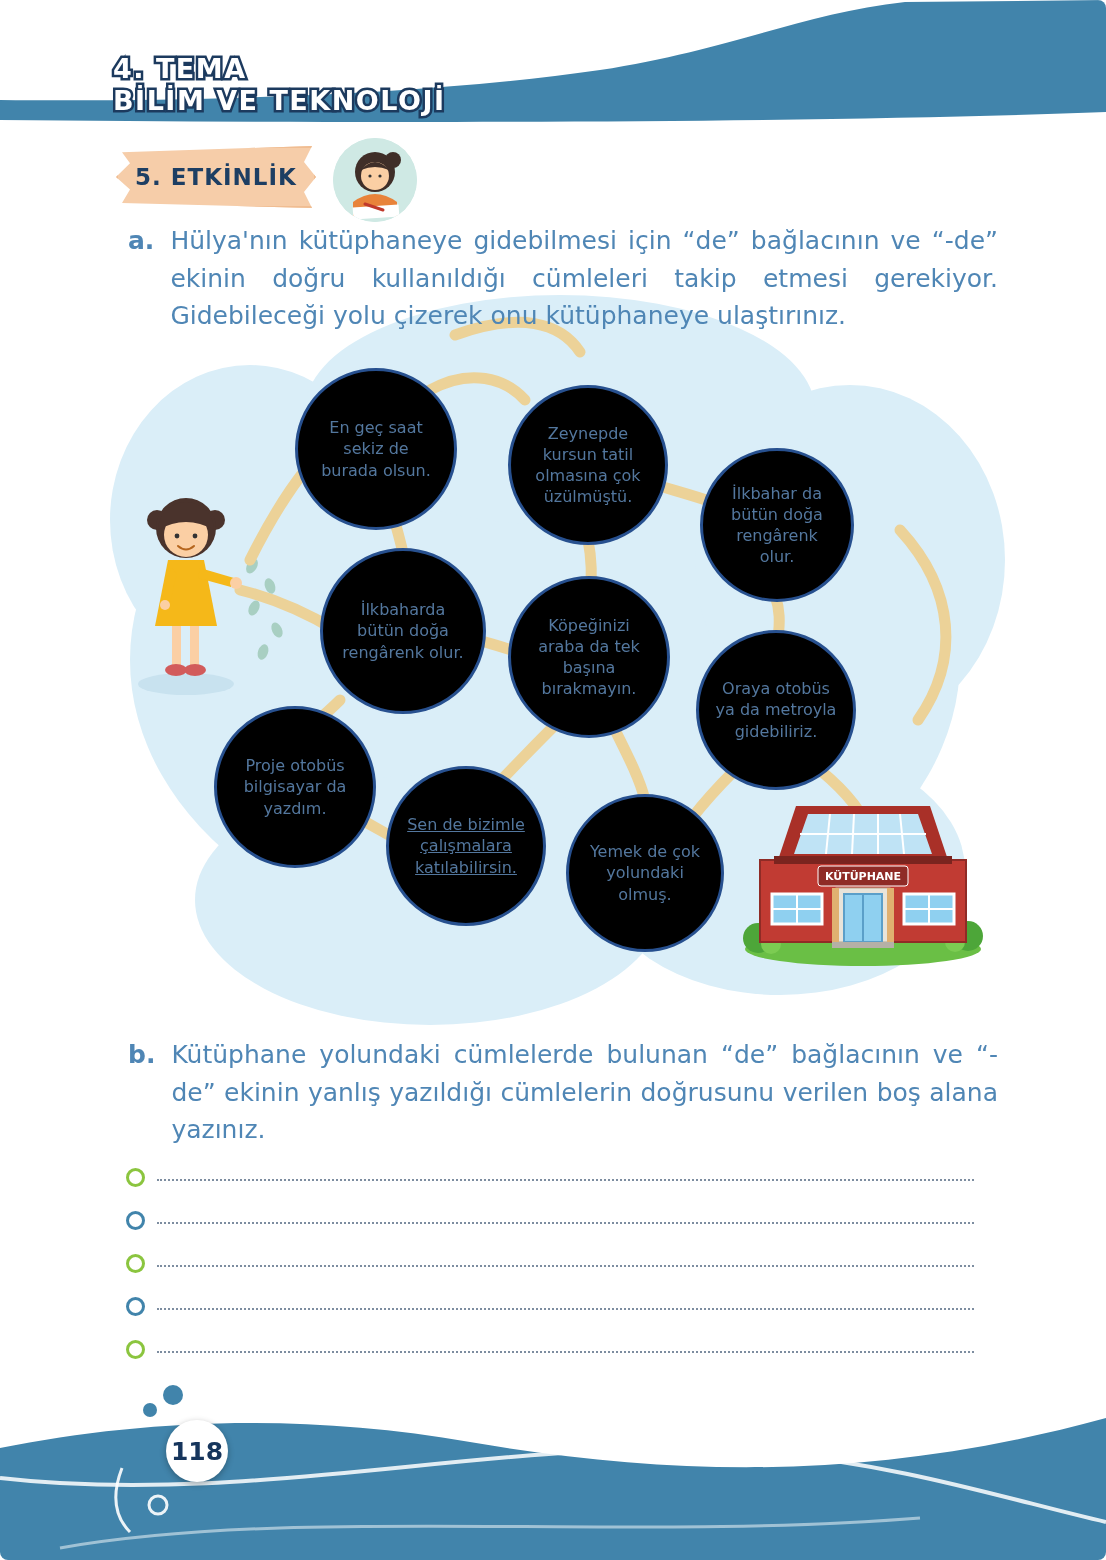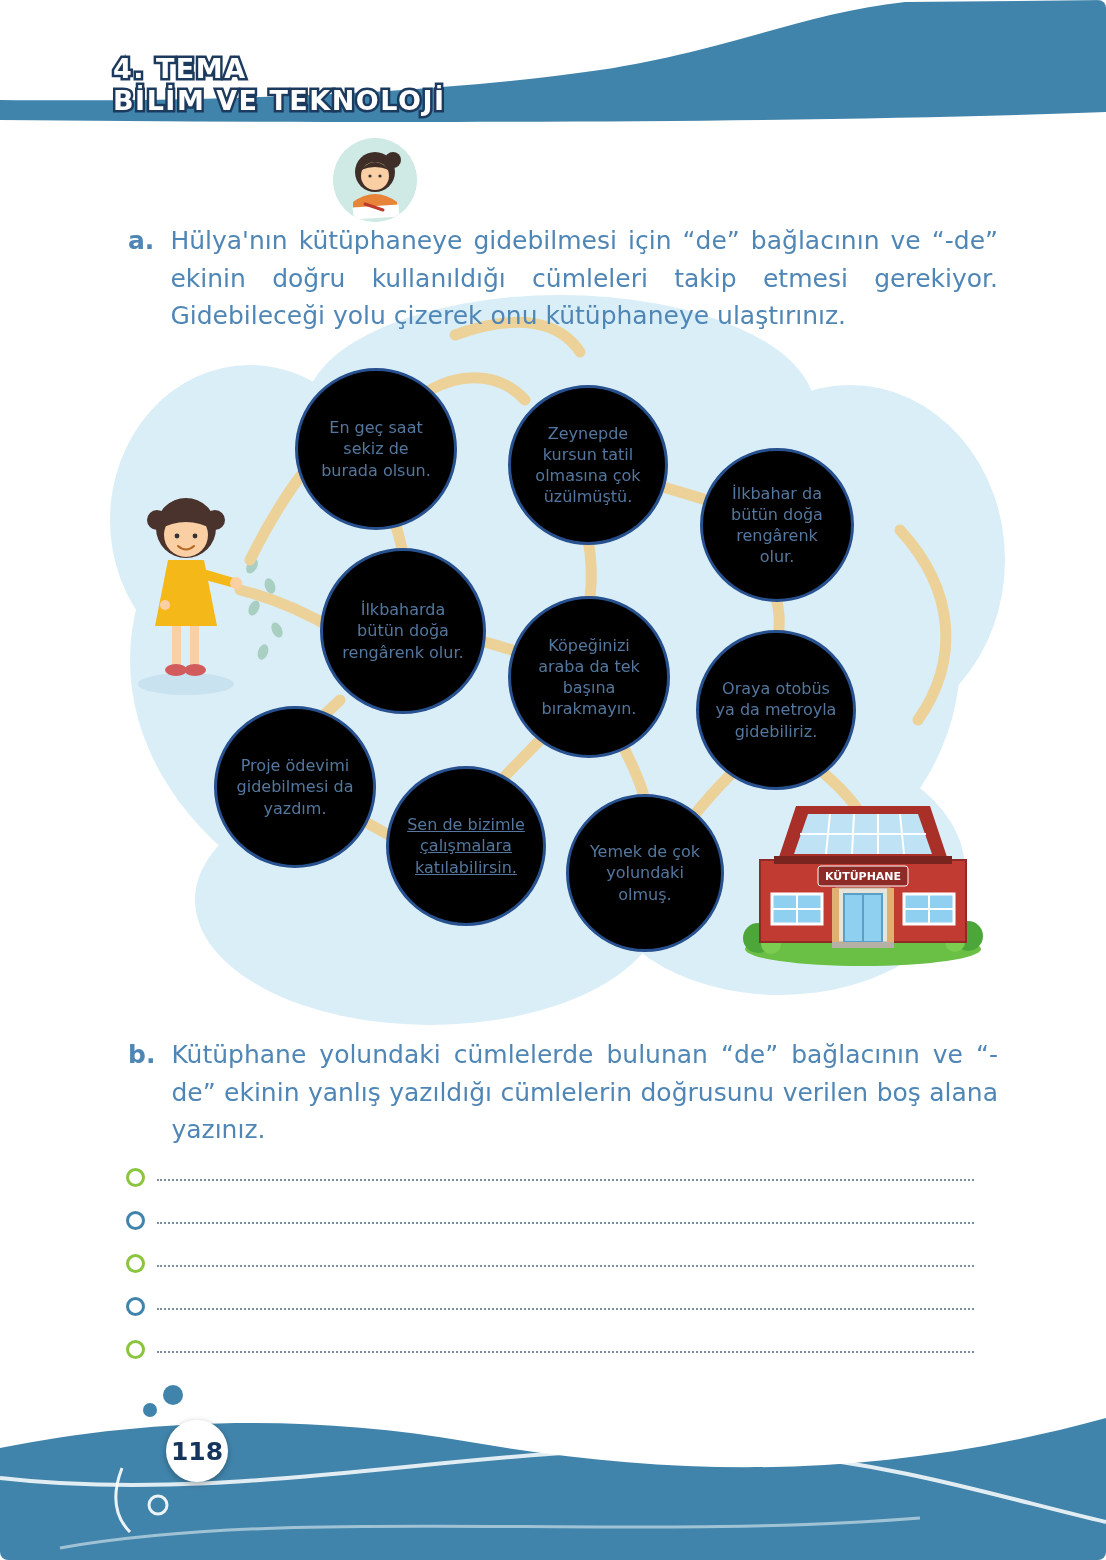--- a/index.html
+++ b/index.html
@@ -26,21 +26,21 @@
   .task-b{left:128px;top:1036px;width:870px;}
 
   
   .bubble{position:absolute;z-index:2;border-radius:50%;background:#000000;border:3.5px solid #27508f;
     display:flex;align-items:center;justify-content:center;text-align:center;color:#53779e;
     font-size:16px;line-height:1.32;padding:16px;box-sizing:border-box;}
   .b1{left:295px;top:368px;width:162px;height:162px;}
   .b2{left:508px;top:385px;width:160px;height:160px;}
   .b3{left:700px;top:448px;width:154px;height:154px;}
   .b4{left:320px;top:548px;width:166px;height:166px;}
-  .b5{left:508px;top:596px;width:162px;height:162px;}
+  .b5{left:508px;top:576px;width:162px;height:162px;}
   .b6{left:696px;top:630px;width:160px;height:160px;}
   .b7{left:214px;top:706px;width:162px;height:162px;}
   .b8{left:386px;top:766px;width:160px;height:160px;text-decoration:underline;}
   .b9{left:566px;top:794px;width:158px;height:158px;}
 
   .girl{position:absolute;left:126px;top:490px;width:122px;height:208px;z-index:2;}
   .library{position:absolute;left:738px;top:798px;width:250px;height:170px;z-index:2;}
 
   
   .answers{position:absolute;left:126px;top:1146px;width:848px;z-index:3;}
@@ -108,20 +108,23 @@
       <path d="M0,1448 C140,1420 300,1412 470,1442 C680,1478 880,1480 1106,1418 L1106,1560 L0,1560 Z" fill="#4184ab"></path>
       <path d="M0,1478 C260,1508 520,1432 760,1452 C900,1464 1010,1500 1106,1522" stroke="#ffffff" stroke-width="4" fill="none" opacity="0.85"></path>
       <path d="M60,1548 C300,1506 620,1542 920,1518" stroke="#ffffff" stroke-width="3" fill="none" opacity="0.5"></path>
       <circle cx="150" cy="1410" r="7" fill="#4184ab"></circle>
       <circle cx="173" cy="1395" r="10" fill="#4184ab"></circle>
       <path d="M122,1468 C112,1494 114,1516 130,1532" stroke="#ffffff" stroke-width="3" fill="none" opacity="0.9"></path>
       <circle cx="158" cy="1505" r="9" fill="none" stroke="#ffffff" stroke-width="3" opacity="0.9"></circle>
     </g>
   </svg>
 
+  <div class="ribbon">
+    <span>5. ETKİNLİK</span>
+  </div>
 
   <div class="avatar">
     <svg width="84" height="84" viewBox="0 0 84 84">
       <circle cx="42" cy="42" r="42" fill="#cfe9e4"></circle>
       <circle cx="42" cy="34" r="20" fill="#3f2e28"></circle>
       <circle cx="60" cy="22" r="8" fill="#3f2e28"></circle>
       <circle cx="42" cy="38" r="14" fill="#fbcfa4"></circle>
       <path d="M28,32 Q42,16 56,32 Q42,26 28,32" fill="#3f2e28"></path>
       <circle cx="37" cy="38" r="1.6" fill="#333"></circle>
       <circle cx="47" cy="38" r="1.6" fill="#333"></circle>
@@ -158,21 +161,21 @@
       <ellipse cx="69" cy="180" rx="11" ry="6" fill="#d25b5b"></ellipse>
     </svg>
   </div>
 
   <div class="bubble b1">En geç saat sekiz de burada olsun.</div>
   <div class="bubble b2">Zeynepde kursun tatil olmasına çok üzülmüştü.</div>
   <div class="bubble b3">İlkbahar da bütün doğa rengârenk olur.</div>
   <div class="bubble b4">İlkbaharda bütün doğa rengârenk olur.</div>
   <div class="bubble b5">Köpeğinizi araba da tek başına bırakmayın.</div>
   <div class="bubble b6">Oraya otobüs ya da metroyla gidebiliriz.</div>
-  <div class="bubble b7">Proje ödevimi gidebilmesi da yazdım.</div>
+  <div class="bubble b7">Proje otobüs bilgisayar da yazdım.</div>
   <div class="bubble b8">Sen de bizimle çalışmalara katılabilirsin.</div>
   <div class="bubble b9">Yemek de çok yolundaki olmuş.</div>
 
   <div class="library">
     <svg width="250" height="170" viewBox="0 0 250 170">
       <ellipse cx="125" cy="151" rx="118" ry="17" fill="#6abf45"></ellipse>
       <circle cx="20" cy="140" r="15" fill="#4da639"></circle>
       <circle cx="230" cy="138" r="15" fill="#4da639"></circle>
       <circle cx="33" cy="146" r="10" fill="#7ccc52"></circle>
       <circle cx="217" cy="144" r="10" fill="#7ccc52"></circle>

